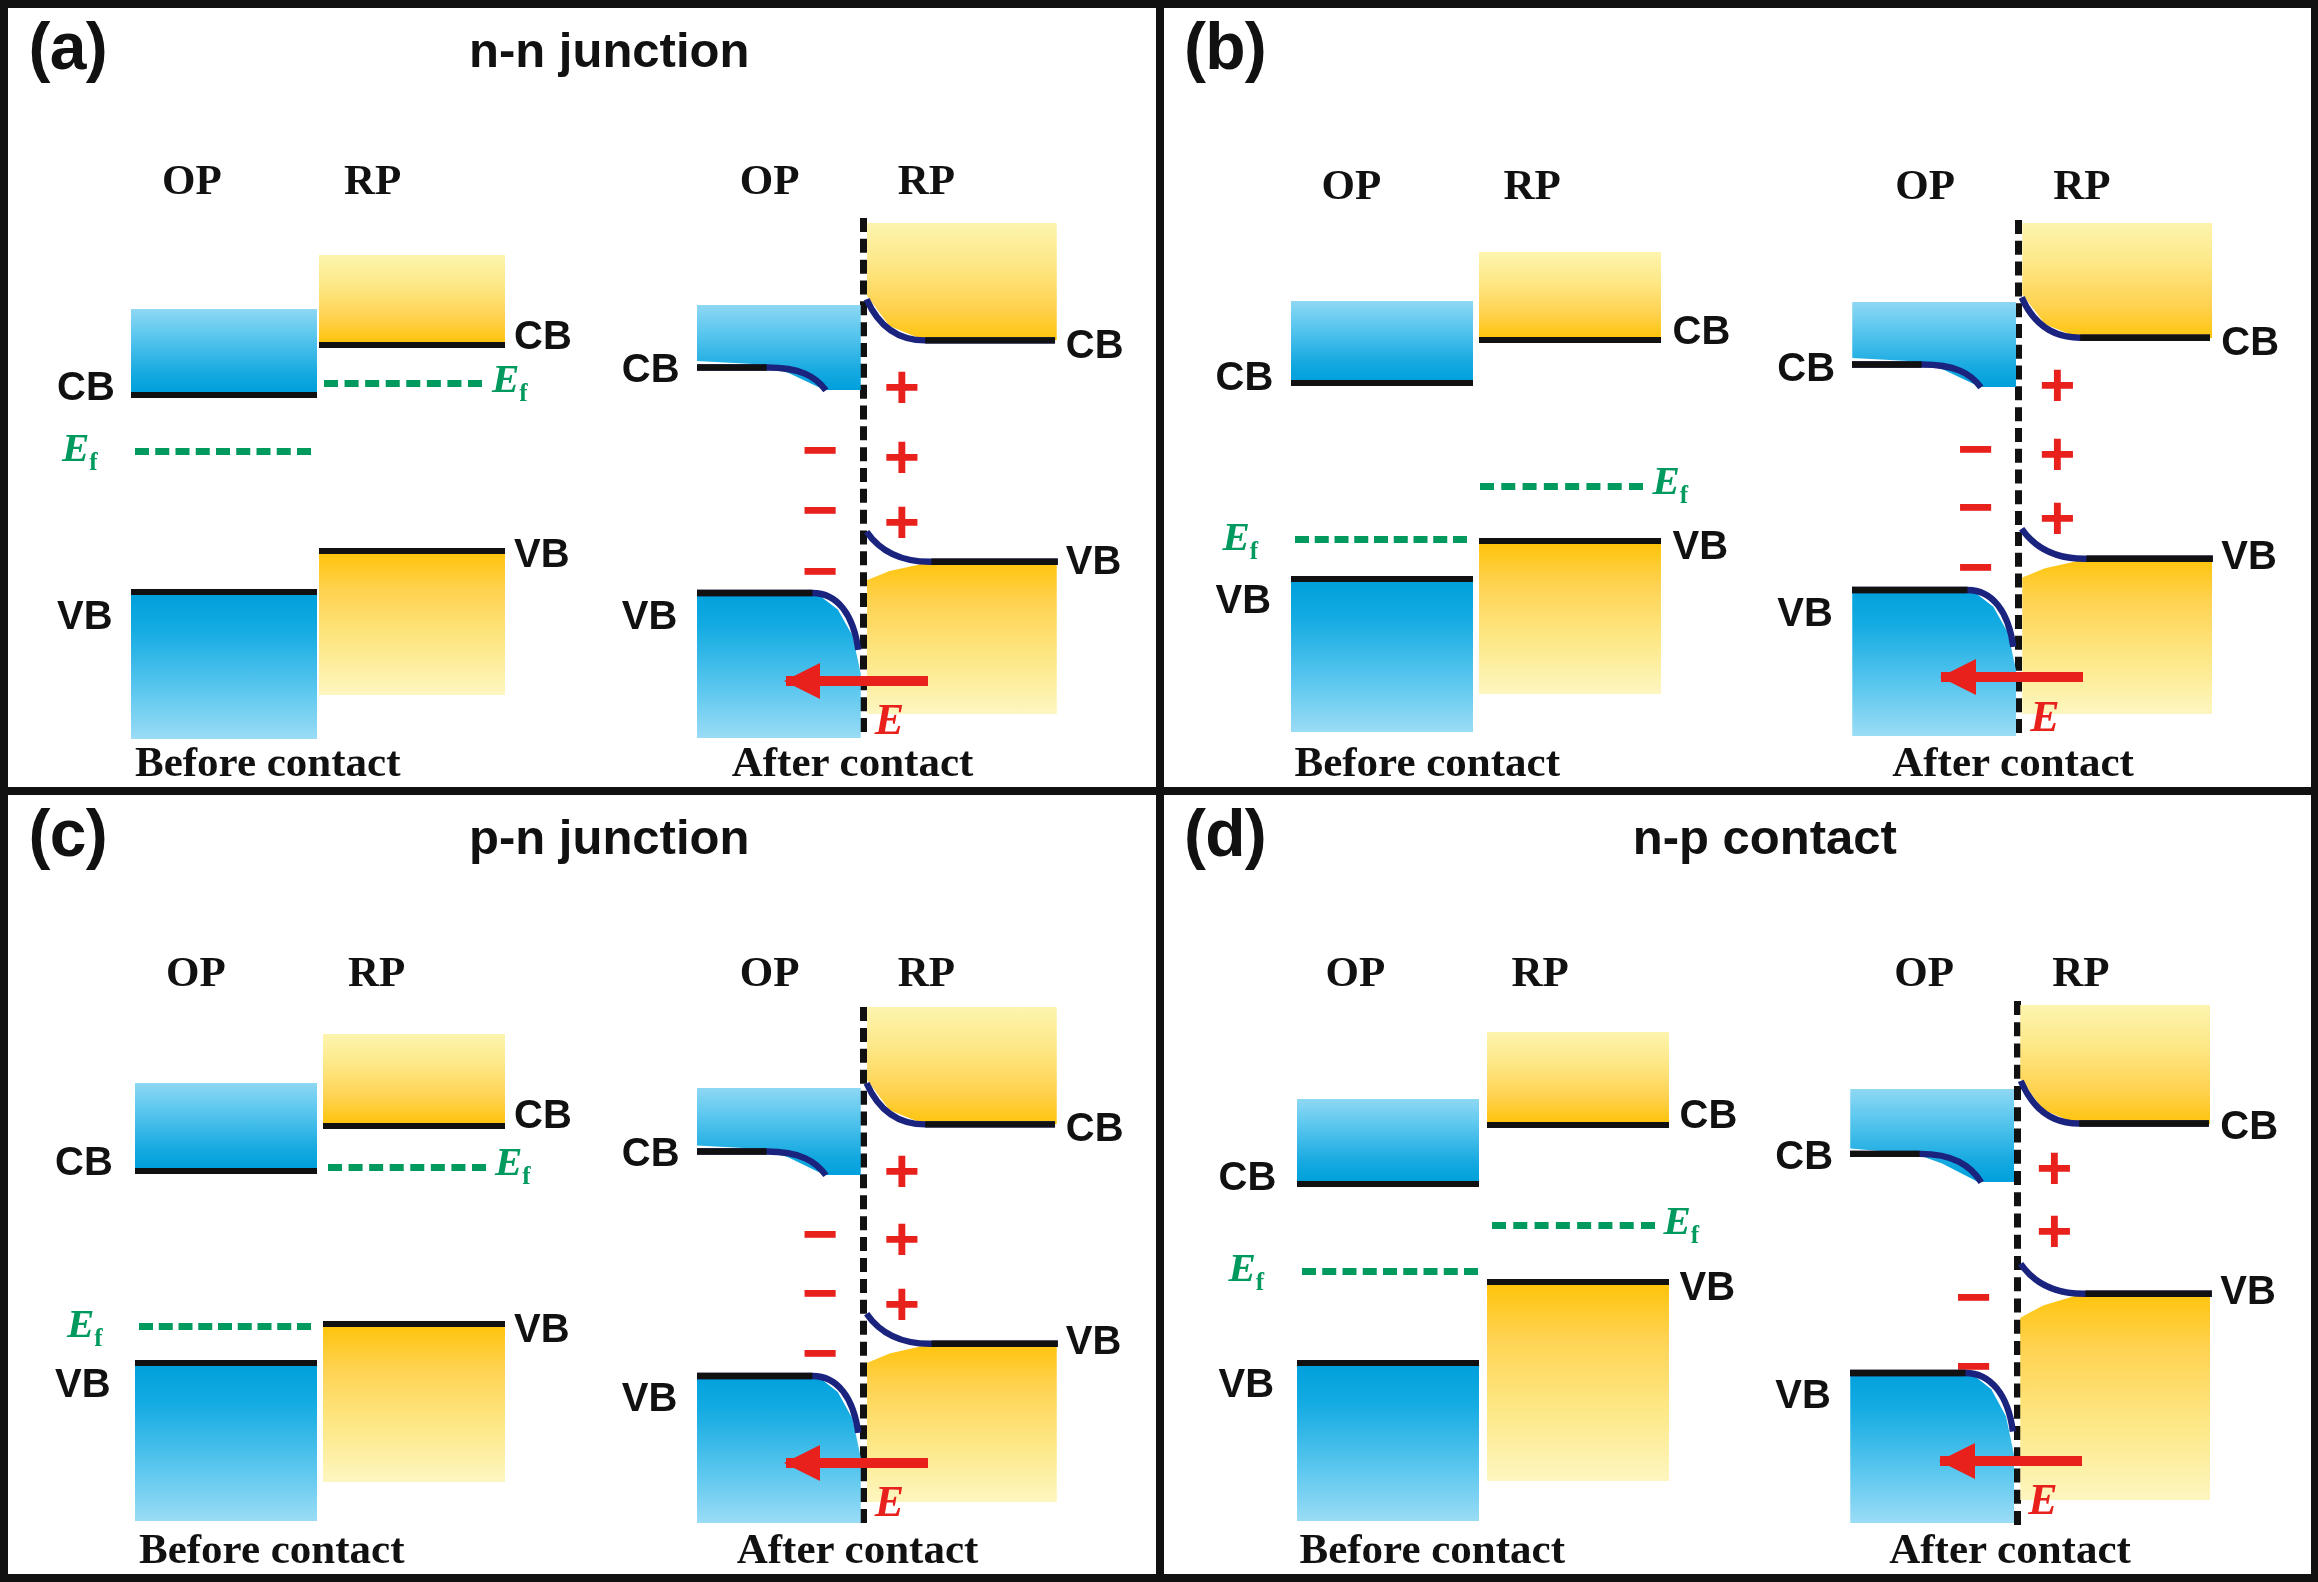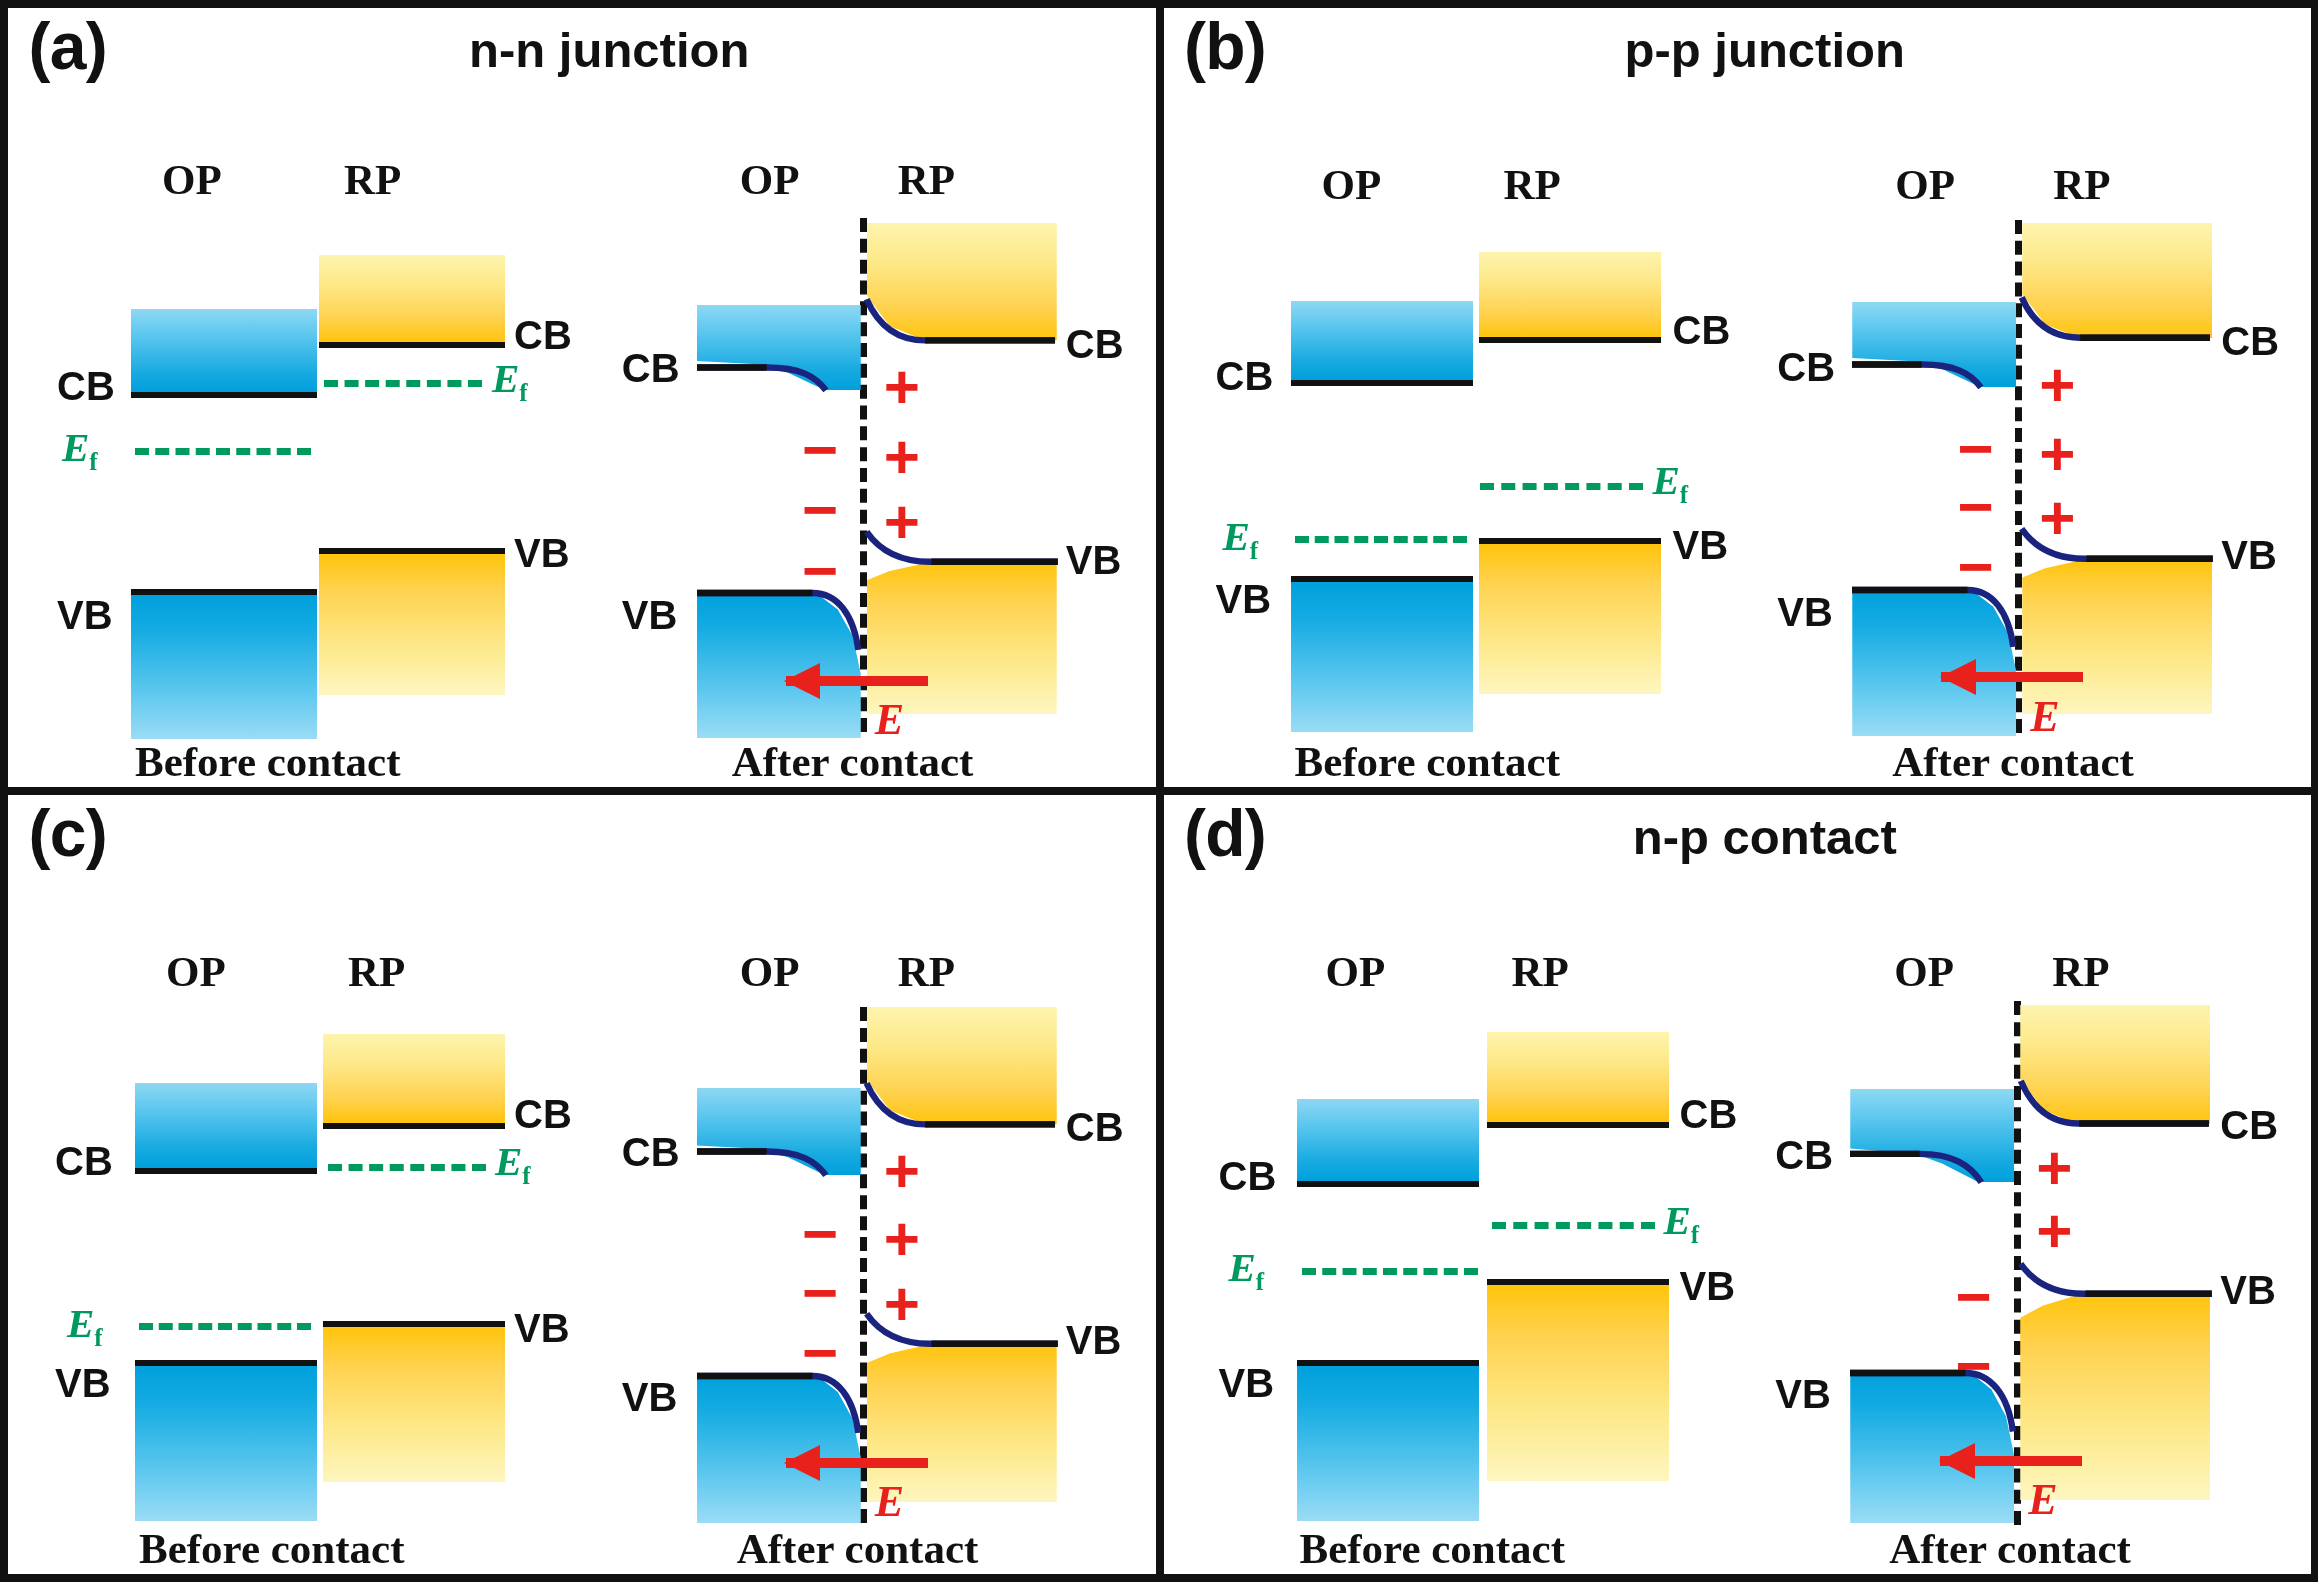--- a/index.html
+++ b/index.html
@@ -205,21 +205,20 @@
         <div class="head"></div>
       </div>
       <div class="efield-label" style="left:293px;top:690px;">E</div>
 
       <div class="foot-label" style="left:150px;top:732px;">After contact</div>
     </div>
   </div>
 
   <div class="panel panel-b">
     <div class="panel-tag">(b)</div>
-    <div class="panel-title">p-p junction</div>
 
     <div class="half half-before">
       <div class="col-label" style="left:158px;top:155px;">OP</div>
       <div class="col-label" style="left:340px;top:155px;">RP</div>
 
       <div class="band blue" style="left:127px;top:293px;width:182px;height:79px;">
         <div class="fill"></div>
         <div class="edge-bot"></div>
       </div>
       <div class="lvl-label" style="left:52px;top:348px;">CB</div>
@@ -305,20 +304,21 @@
         <div class="head"></div>
       </div>
       <div class="efield-label" style="left:293px;top:687px;">E</div>
 
       <div class="foot-label" style="left:155px;top:732px;">After contact</div>
     </div>
   </div>
 
   <div class="panel panel-c">
     <div class="panel-tag">(c)</div>
+    <div class="panel-title">p-n junction</div>
 
     <div class="half half-before">
       <div class="col-label" style="left:158px;top:155px;">OP</div>
       <div class="col-label" style="left:340px;top:155px;">RP</div>
 
       <div class="band blue" style="left:127px;top:288px;width:182px;height:85px;">
         <div class="fill"></div>
         <div class="edge-bot"></div>
       </div>
       <div class="lvl-label" style="left:47px;top:346px;">CB</div>

